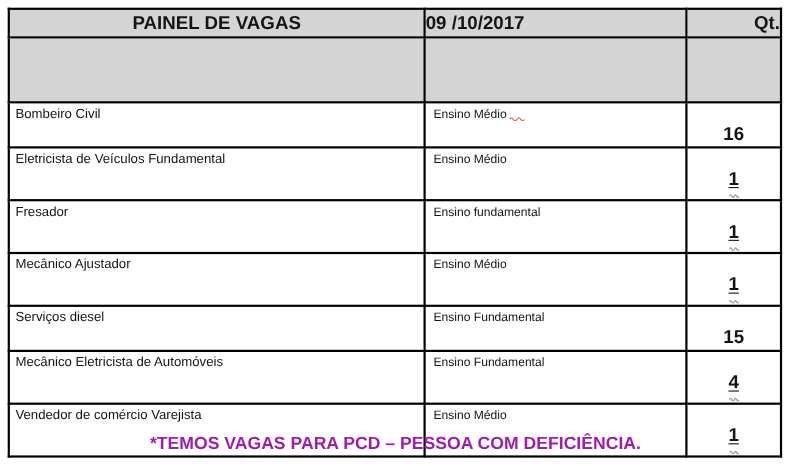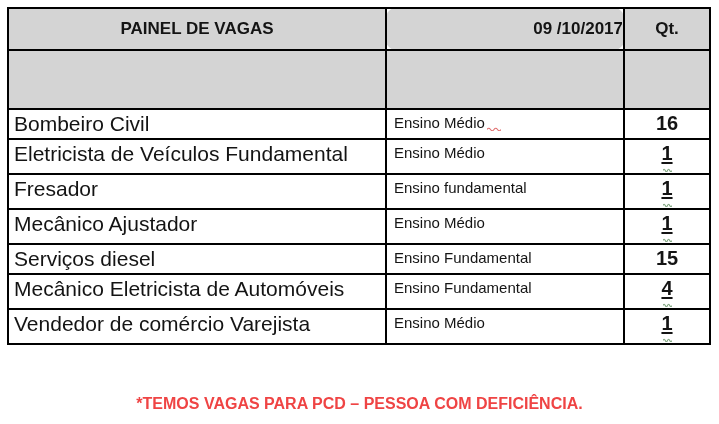--- a/index.html
+++ b/index.html
@@ -17,70 +17,70 @@
     position: absolute; left: 7px; top: 7px;
     width: 702px;
     border-collapse: collapse;
     table-layout: fixed;
   }
   .vagas th, .vagas td { border: 2px solid #000; overflow: hidden; }
   .vagas col.c1 { width: 378px; }
   .vagas col.c2 { width: 238px; }
   .vagas col.c3 { width: 86px; }
 
-  tr.head { height: 42px; }
+  tr.head { height: 26px; }
   tr.head th {
     background: #d4d4d4;
     font-weight: bold;
     font-size: 17px;
     padding: 0;
   }
   th.title { text-align: center; }
-  th.date  { text-align: right; padding-left: 9px; border-radius: 10px; }
-  th.qtyh  { text-align: center; }
+  th.date  { text-align: left; padding-left: 9px; }
+  th.qtyh  { text-align: right; }
 
   tr.spacer { height: 59px; }
   tr.spacer td { background: #d4d4d4; }
 
   tbody tr { height: 30px; }
   td.job {
-    font-size: 21px;
+    font-size: 12px;
     padding: 2px 8px 0 5px;
     vertical-align: top;
     white-space: nowrap;
   }
   td.job .b { font-weight: bold; }
   td.edu {
-    font-size: 15px;
+    font-size: 11px;
     padding: 4px 2px 0 7px;
     vertical-align: top;
     white-space: nowrap;
   }
   td.qty {
-    font-size: 20px;
+    font-size: 17px;
     font-weight: bold;
     text-align: center;
     vertical-align: top;
-    padding-top: 2px;
+    padding-top: 18px;
     margin-left: 12px;
   }
   td.qty .num.u { text-decoration: underline; text-underline-offset: 2px; }
 
   svg.squig { display: inline-block; }
   td.edu svg.squig { vertical-align: -3px; margin-left: 2px; }
   td.job svg.squig { vertical-align: -4px; margin-left: -9px; }
   td.qty svg.squig { display: block; margin: 2px auto 0 auto; }
 
   .footer {
     position: absolute;
     left: 0; top: 395px; width: 719px;
     text-align: center;
     font-weight: bold;
     font-size: 16px;
-    color: #ef4444;
+    color: #a21caf;
   }
 </style>
 </head>
 <body>
 
 <div class="sheet">
   <table class="vagas">
     <colgroup>
         <col class="c1">
         <col class="c2">

